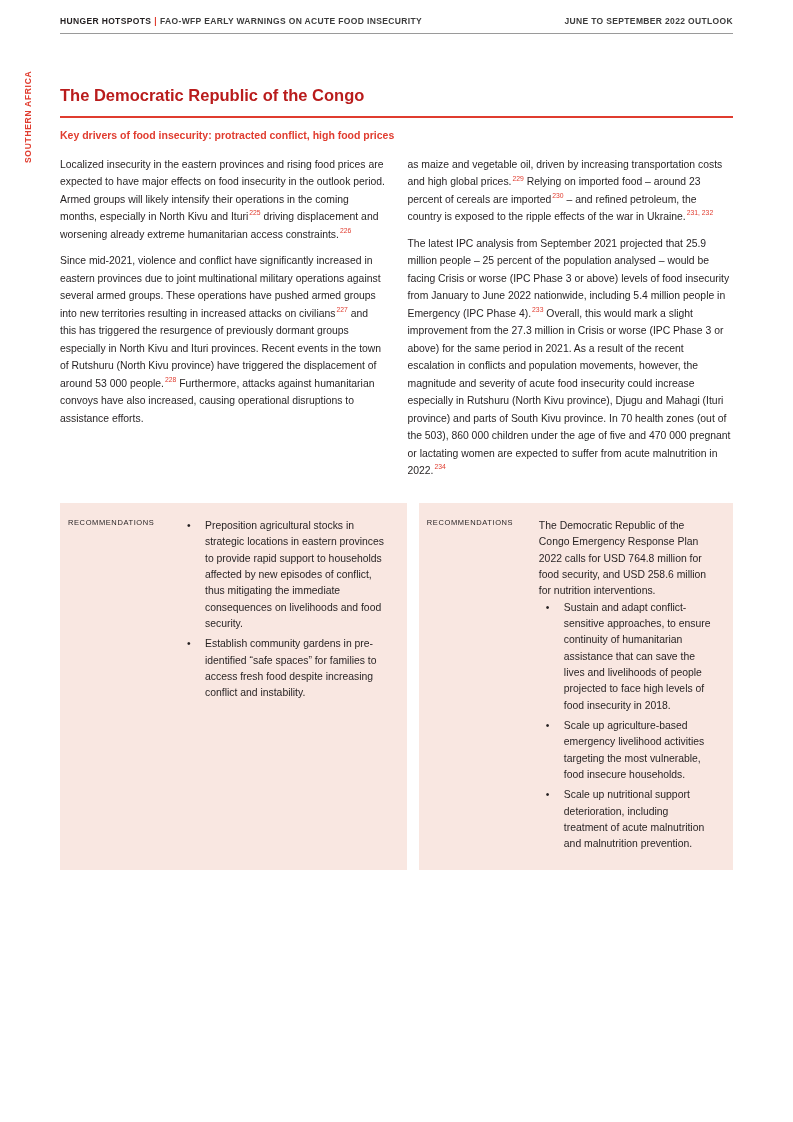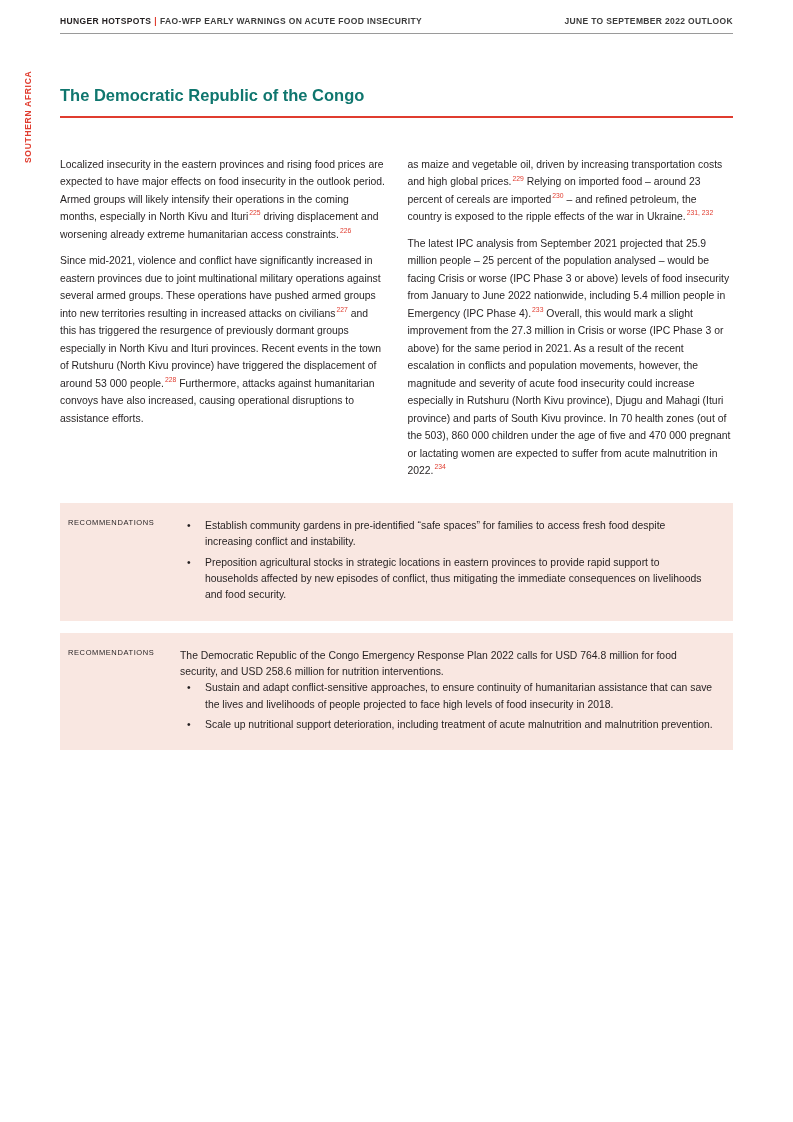--- a/index.html
+++ b/index.html
@@ -31,37 +31,37 @@
   
   .region{
     position:absolute;left:23px;top:163px;
     transform-origin:0 0;transform:rotate(-90deg);
     white-space:nowrap;
     font-size:8.5px;font-weight:bold;letter-spacing:.7px;
     color:var(--accent);
   }
 
   
-  .title{position:absolute;left:60px;top:86px;font-size:16.5px;font-weight:bold;color:#0f766e;}
+  .title{position:absolute;left:60px;top:86px;font-size:16.5px;font-weight:bold;color:#b91c1c;}
   .title-rule{position:absolute;left:60px;right:60px;top:116px;border-top:2px solid var(--accent);}
   .key-drivers{position:absolute;left:60px;top:129px;font-size:10.5px;font-weight:bold;color:var(--accent);}
 
   
   .columns{position:absolute;left:60px;top:156px;width:673px;display:flex;gap:22px;}
   .col{width:325.5px;font-size:10.4px;line-height:1.68;color:var(--ink);}
   .col p{margin-bottom:9px;}
   sup.fnote{
     color:var(--accent);
     font-size:6.8px;line-height:0;
     position:relative;top:-0.5px;vertical-align:super;
     margin-left:1px;letter-spacing:0;
   }
 
   
-  .boxes{position:absolute;left:60px;top:503px;width:673px;display:flex;flex-direction:column;gap:12px;}
+  .boxes{position:absolute;left:60px;top:503px;width:673px;display:flex;flex-direction:row;gap:12px;}
   .box{background:var(--box-bg);display:flex;padding:15px 18px 13px 8px;}
   .box-side{flex:0 0 112px;padding-right:8px;}
   .box-label{font-size:7.5px;letter-spacing:.6px;margin-bottom:4px;color:var(--ink);}
   .box-title{font-size:15px;font-weight:bold;line-height:1.3;color:#161616;}
   .box-content{flex:1;font-size:10.4px;line-height:1.57;color:var(--ink);}
   .box-content .intro{margin-bottom:0;}
   .box-content .intro:empty{display:none;}
   .box-content ul{list-style:none;}
   .box-content li{position:relative;padding-left:25px;margin-bottom:4px;}
   .box-content li::before{content:"\2022";position:absolute;left:7px;top:0;}
@@ -79,20 +79,21 @@
       <span class="brand">HUNGER HOTSPOTS</span><span class="sep">|</span><span class="tagline">FAO-WFP EARLY WARNINGS ON ACUTE FOOD INSECURITY</span>
     </div>
     <div class="header-right">JUNE TO SEPTEMBER 2022 OUTLOOK</div>
   </header>
   <div class="header-rule"></div>
 
   <div class="region">SOUTHERN AFRICA</div>
 
   <h1 class="title">The Democratic Republic of the Congo</h1>
   <div class="title-rule"></div>
+  <h2 class="key-drivers">Key drivers of food insecurity: protracted conflict, high food prices</h2>
 
   <div class="columns">
     <div class="col">
       <p>Localized insecurity in the eastern provinces and rising food prices are expected to have major effects on food insecurity in the outlook period. Armed groups will likely intensify their operations in the coming months, especially in North Kivu and Ituri<sup class="fnote">225</sup> driving displacement and worsening already extreme humanitarian access constraints.<sup class="fnote">226</sup></p>
       <p>Since mid-2021, violence and conflict have significantly increased in eastern provinces due to joint multinational military operations against several armed groups. These operations have pushed armed groups into new territories resulting in increased attacks on civilians<sup class="fnote">227</sup> and this has triggered the resurgence of previously dormant groups especially in North Kivu and Ituri provinces. Recent events in the town of Rutshuru (North Kivu province) have triggered the displacement of around 53 000 people.<sup class="fnote">228</sup> Furthermore, attacks against humanitarian convoys have also increased, causing operational disruptions to assistance efforts.</p>
     </div>
     <div class="col">
       <p>as maize and vegetable oil, driven by increasing transportation costs and high global prices.<sup class="fnote">229</sup> Relying on imported food – around 23 percent of cereals are imported<sup class="fnote">230</sup> – and refined petroleum, the country is exposed to the ripple effects of the war in Ukraine.<sup class="fnote">231, 232</sup></p>
       <p>The latest IPC analysis from September 2021 projected that 25.9 million people – 25 percent of the population analysed – would be facing Crisis or worse (IPC Phase 3 or above) levels of food insecurity from January to June 2022 nationwide, including 5.4 million people in Emergency (IPC Phase 4).<sup class="fnote">233</sup> Overall, this would mark a slight improvement from the 27.3 million in Crisis or worse (IPC Phase 3 or above) for the same period in 2021. As a result of the recent escalation in conflicts and population movements, however, the magnitude and severity of acute food insecurity could increase especially in Rutshuru (North Kivu province), Djugu and Mahagi (Ituri province) and parts of South Kivu province. In 70 health zones (out of the 503), 860 000 children under the age of five and 470 000 pregnant or lactating women are expected to suffer from acute malnutrition in 2022.<sup class="fnote">234</sup></p>
     </div>
@@ -100,34 +101,35 @@
 
   <div class="boxes">
 
     <section class="box">
       <div class="box-side">
         <div class="box-label">RECOMMENDATIONS</div>
       </div>
       <div class="box-content">
 
         <ul>
+            <li>Preposition agricultural stocks in strategic locations in eastern provinces to provide rapid support to households affected by new episodes of conflict, thus mitigating the immediate consequences on livelihoods and food security.</li>
             <li>Establish community gardens in pre-identified “safe spaces” for families to access fresh food despite increasing conflict and instability.</li>
-            <li>Preposition agricultural stocks in strategic locations in eastern provinces to provide rapid support to households affected by new episodes of conflict, thus mitigating the immediate consequences on livelihoods and food security.</li>
           </ul>
       </div>
     </section>
 
     <section class="box">
       <div class="box-side">
         <div class="box-label">RECOMMENDATIONS</div>
       </div>
       <div class="box-content">
         <p class="intro">The Democratic Republic of the Congo Emergency Response Plan 2022 calls for USD 764.8 million for food security, and USD 258.6 million for nutrition interventions.</p>
         <ul>
             <li>Sustain and adapt conflict-sensitive approaches, to ensure continuity of humanitarian assistance that can save the lives and livelihoods of people projected to face high levels of food insecurity in 2018.</li>
+            <li>Scale up agriculture-based emergency livelihood activities targeting the most vulnerable, food insecure households.</li>
             <li>Scale up nutritional support deterioration, including treatment of acute malnutrition and malnutrition prevention.</li>
           </ul>
       </div>
     </section>
 
   </div>
 
   <div class="page-num">31</div>
 
 </div>

